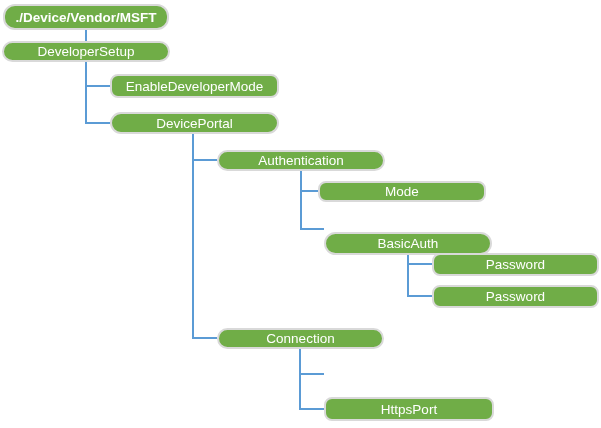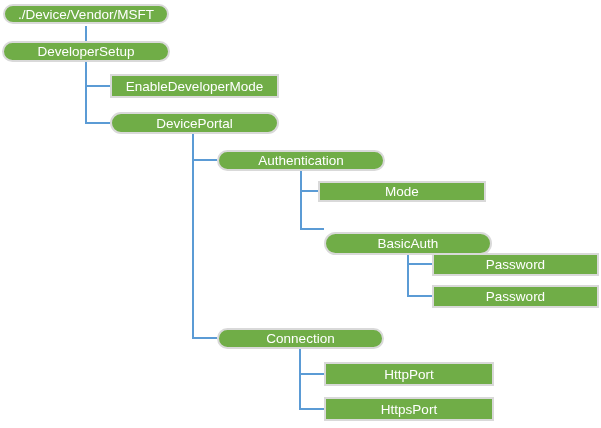--- a/index.html
+++ b/index.html
@@ -28,21 +28,21 @@
     border:2px solid var(--node-border);
     color:var(--text);
     font-size:13.5px;
     display:flex;
     align-items:center;
     justify-content:center;
     white-space:nowrap;
     z-index:2;
   }
   .node.rounded{border-radius:12px;}
-  .node.rect{border-radius:0;}
+  .node.rect{border-radius:8px;}
   .line{
     position:absolute;
     background:var(--connector);
     z-index:1;
   }
 </style>
 </head>
 <body>
 
 <div id="canvas">
@@ -57,26 +57,25 @@
   <div class="line" style="left:300px; top:171px; width:2px;  height:59px;"></div>
   <div class="line" style="left:302px; top:190px; width:23px; height:2px;"></div>
   <div class="line" style="left:302px; top:228px; width:22px; height:2px;"></div>
   <div class="line" style="left:407px; top:241px; width:2px;  height:56px;"></div>
   <div class="line" style="left:409px; top:263px; width:23px; height:2px;"></div>
   <div class="line" style="left:409px; top:295px; width:23px; height:2px;"></div>
   <div class="line" style="left:299px; top:349px; width:2px;  height:61px;"></div>
   <div class="line" style="left:301px; top:373px; width:23px; height:2px;"></div>
   <div class="line" style="left:301px; top:408px; width:23px; height:2px;"></div>
 
-  <div class="node rounded" style="left:3px;   top:4px;   width:166px; height:20px;">./Device/Vendor/MSFT</div>
+  <div class="node rounded" style="left:3px;   top:4px;   width:166px; height:26px;font-weight:bold;">./Device/Vendor/MSFT</div>
   <div class="node rounded" style="left:2px;   top:41px;  width:168px; height:21px;">DeveloperSetup</div>
   <div class="node rect" style="left:110px; top:74px;  width:169px; height:24px;">EnableDeveloperMode</div>
   <div class="node rounded" style="left:110px; top:112px; width:169px; height:22px;">DevicePortal</div>
   <div class="node rounded" style="left:217px; top:150px; width:168px; height:21px;">Authentication</div>
   <div class="node rect" style="left:318px; top:181px; width:168px; height:21px;">Mode</div>
   <div class="node rounded" style="left:324px; top:232px; width:168px; height:23px;">BasicAuth</div>
   <div class="node rect" style="left:432px; top:253px; width:167px; height:23px;">Password</div>
   <div class="node rect" style="left:432px; top:285px; width:167px; height:23px;">Password</div>
   <div class="node rounded" style="left:217px; top:328px; width:167px; height:21px;">Connection</div>
-  <div class="node rect" style="left:324px; top:362px; width:170px; height:24px;">HttpPort</div>
   <div class="node rect" style="left:324px; top:397px; width:170px; height:24px;text-align:center;">HttpsPort</div>
 
 </div>
 
 </body></html>

